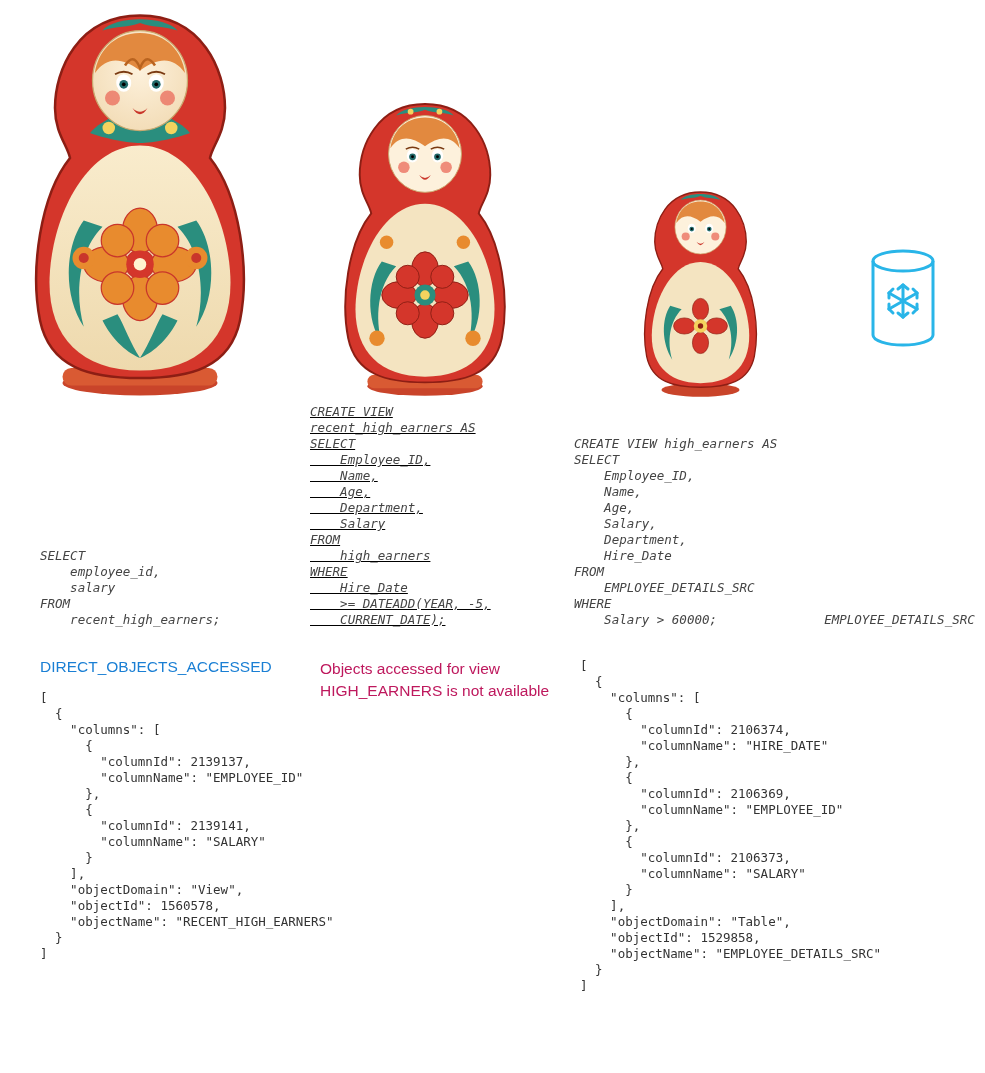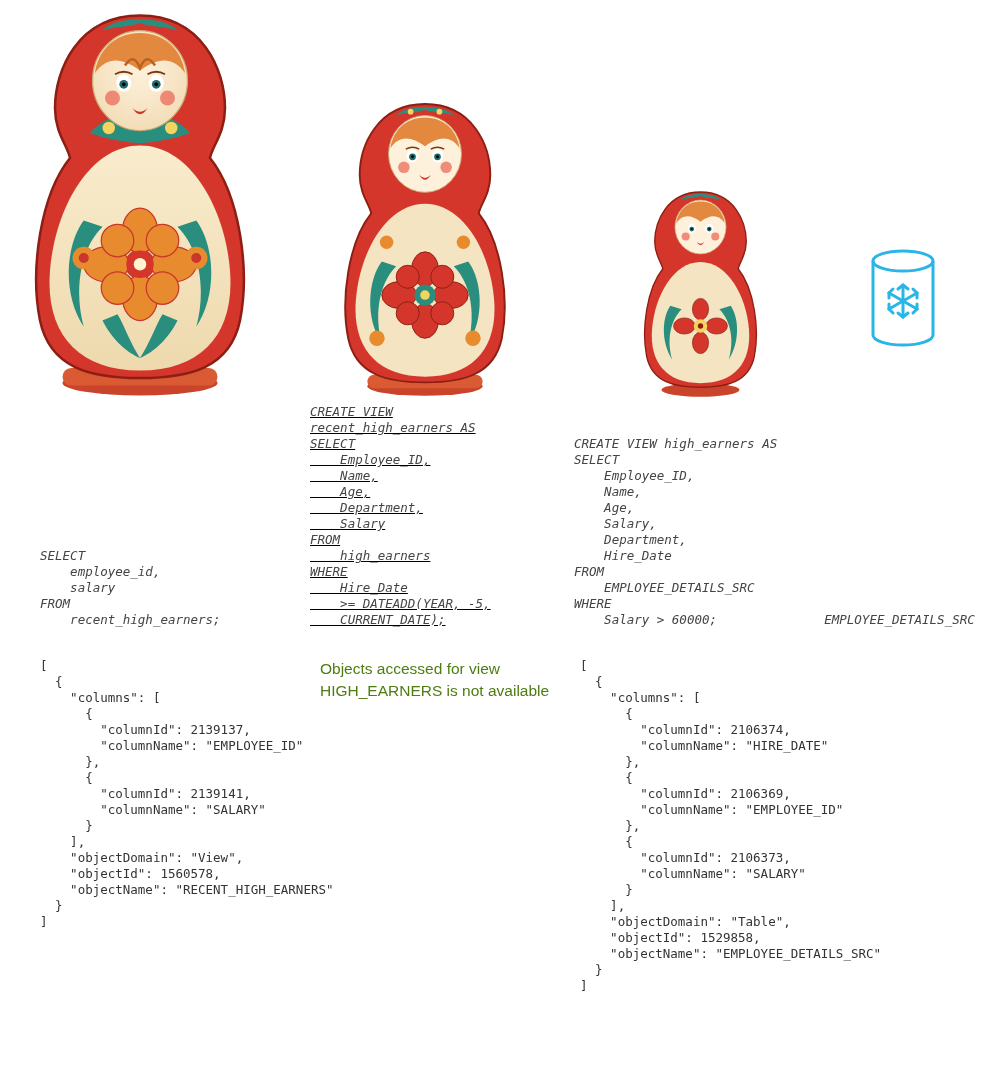--- a/index.html
+++ b/index.html
@@ -57,21 +57,21 @@
   .bcell1 { width: 290px; margin-left: 40px; }
   .bcell2 { width: 230px; margin-left: -10px; }
   .bcell3 { width: 330px; margin-left: 30px; }
   .heading {
     color: #1a7fd4;
     font-size: 15.5px;
     font-weight: 400;
     margin: 0 0 14px 0;
   }
   .note {
-    color: #4d7c0f;
+    color: #be185d;
     font-size: 15.5px;
     font-weight: 400;
     line-height: 1.45;
   }
   pre.json {
     font-family: "Consolas", "Menlo", monospace;
     font-size: 12.5px;
     line-height: 1.28;
     color: #333;
     margin: 0;
@@ -300,20 +300,21 @@
 WHERE
     Salary &gt; 60000;</pre>
   </div>
   <div class="code-cell4">
     <span class="src-label">EMPLOYEE_DETAILS_SRC</span>
   </div>
 </div>
 
 <div class="bottom-row">
   <div class="bcell1">
+    <div class="heading">DIRECT_OBJECTS_ACCESSED</div>
     <pre class="json">[
   {
     "columns": [
       {
         "columnId": 2139137,
         "columnName": "EMPLOYEE_ID"
       },
       {
         "columnId": 2139141,
         "columnName": "SALARY"

